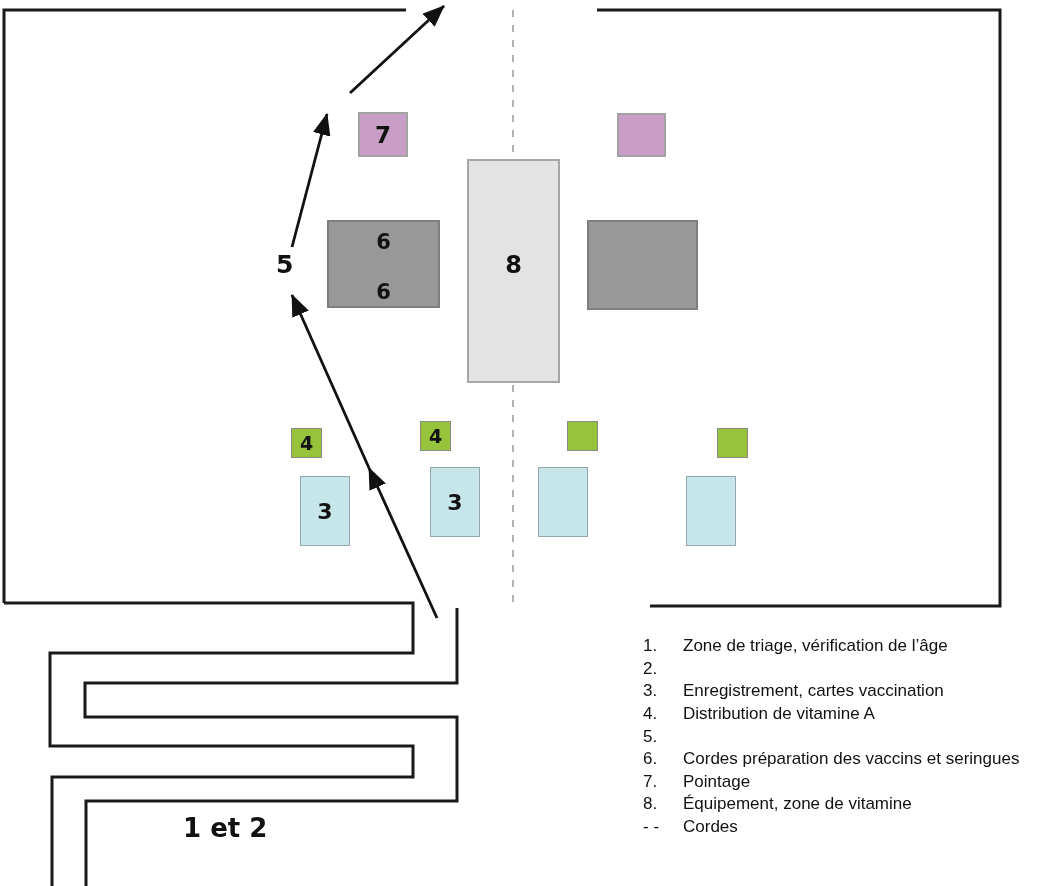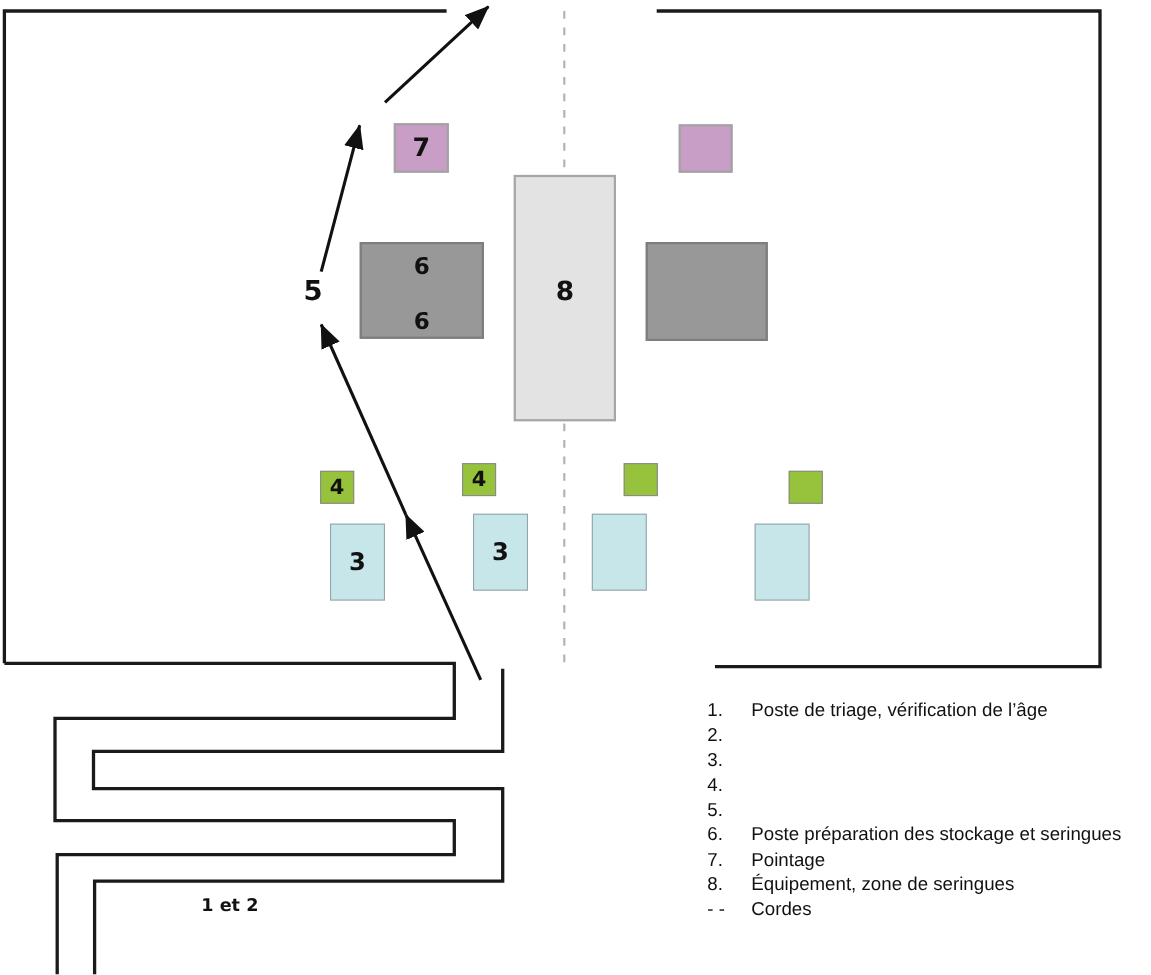--- a/index.html
+++ b/index.html
@@ -30,21 +30,21 @@
   .vit-4 { left: 717px; top: 428px; }
 
   .box-reg { width: 50px; height: 70px; border: 1.5px solid #94a6ab; font-size: 22px; }
   .reg-1 { left: 300px; top: 476px; }
   .reg-2 { left: 430px; top: 467px; }
   .reg-3 { left: 538px; top: 467px; }
   .reg-4 { left: 686px; top: 476px; }
 
   .float-label { position: absolute; font-family: "DejaVu Sans", sans-serif; font-weight: bold; color: #111; }
   .label-5 { left: 276px; top: 250px; font-size: 25px; }
-  .label-queue { left: 183px; top: 813px; font-size: 16px; }
+  .label-queue { left: 183px; top: 813px; font-size: 26px; }
 
   
   .legend { position: absolute; left: 643px; top: 635px; width: 400px; }
   .legend-row { display: flex; align-items: center; height: 22.6px; font-size: 17px; color: #111; }
   .legend-num { width: 40px; flex: 0 0 40px; }
   .legend-text { flex: 1; white-space: nowrap; }
 </style>
 </head>
 <body>
 
@@ -116,45 +116,47 @@
   <div class="box box-reg reg-4" style="background-color: rgb(199, 230, 234);">
     <span></span>
   </div>
 
   <div class="float-label label-5">5</div>
   <div class="float-label label-queue">1 et 2</div>
 
   <div class="legend">
     <div class="legend-row">
       <span class="legend-num">1.</span>
-      <span class="legend-text">Poste de triage, vérification de l’âge</span>
+      <span class="legend-text">Zone de triage, vérification de l’âge</span>
     </div>
     <div class="legend-row">
       <span class="legend-num">2.</span>
     </div>
     <div class="legend-row">
       <span class="legend-num">3.</span>
+      <span class="legend-text">Enregistrement, cartes vaccination</span>
     </div>
     <div class="legend-row">
       <span class="legend-num">4.</span>
+      <span class="legend-text">Distribution de vitamine A</span>
     </div>
     <div class="legend-row">
       <span class="legend-num">5.</span>
     </div>
     <div class="legend-row">
       <span class="legend-num">6.</span>
-      <span class="legend-text">Poste préparation des stockage et seringues</span>
+      <span class="legend-text">Cordes préparation des vaccins et seringues</span>
     </div>
     <div class="legend-row">
       <span class="legend-num">7.</span>
       <span class="legend-text">Pointage</span>
     </div>
     <div class="legend-row">
       <span class="legend-num">8.</span>
-      <span class="legend-text">Équipement, zone de seringues</span>
+      <span class="legend-text">Équipement, zone de vitamine</span>
     </div>
     <div class="legend-row">
       <span class="legend-num">- -</span>
       <span class="legend-text">Cordes</span>
     </div>
   </div>
 
 </div>
 
 </body></html>

